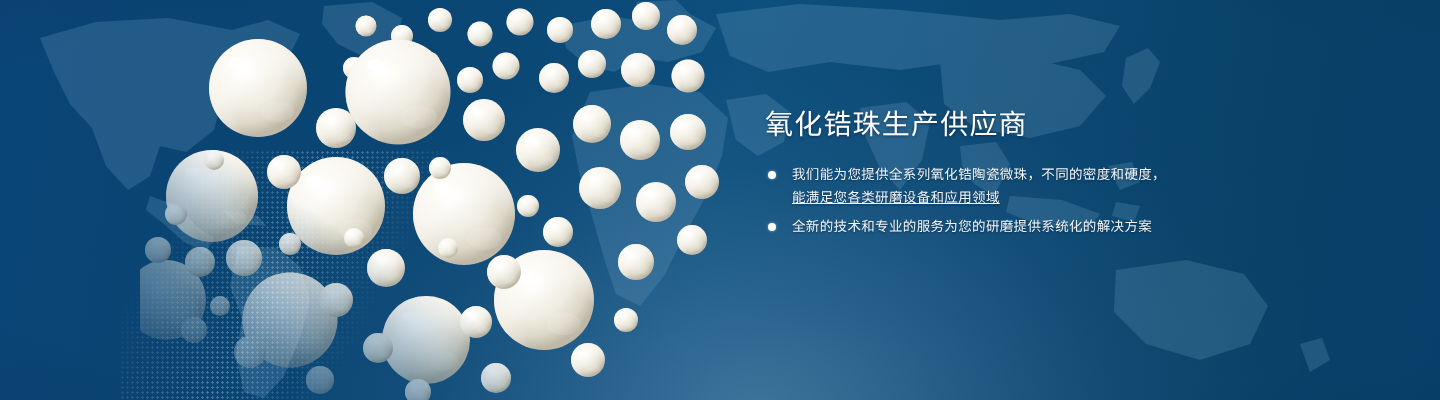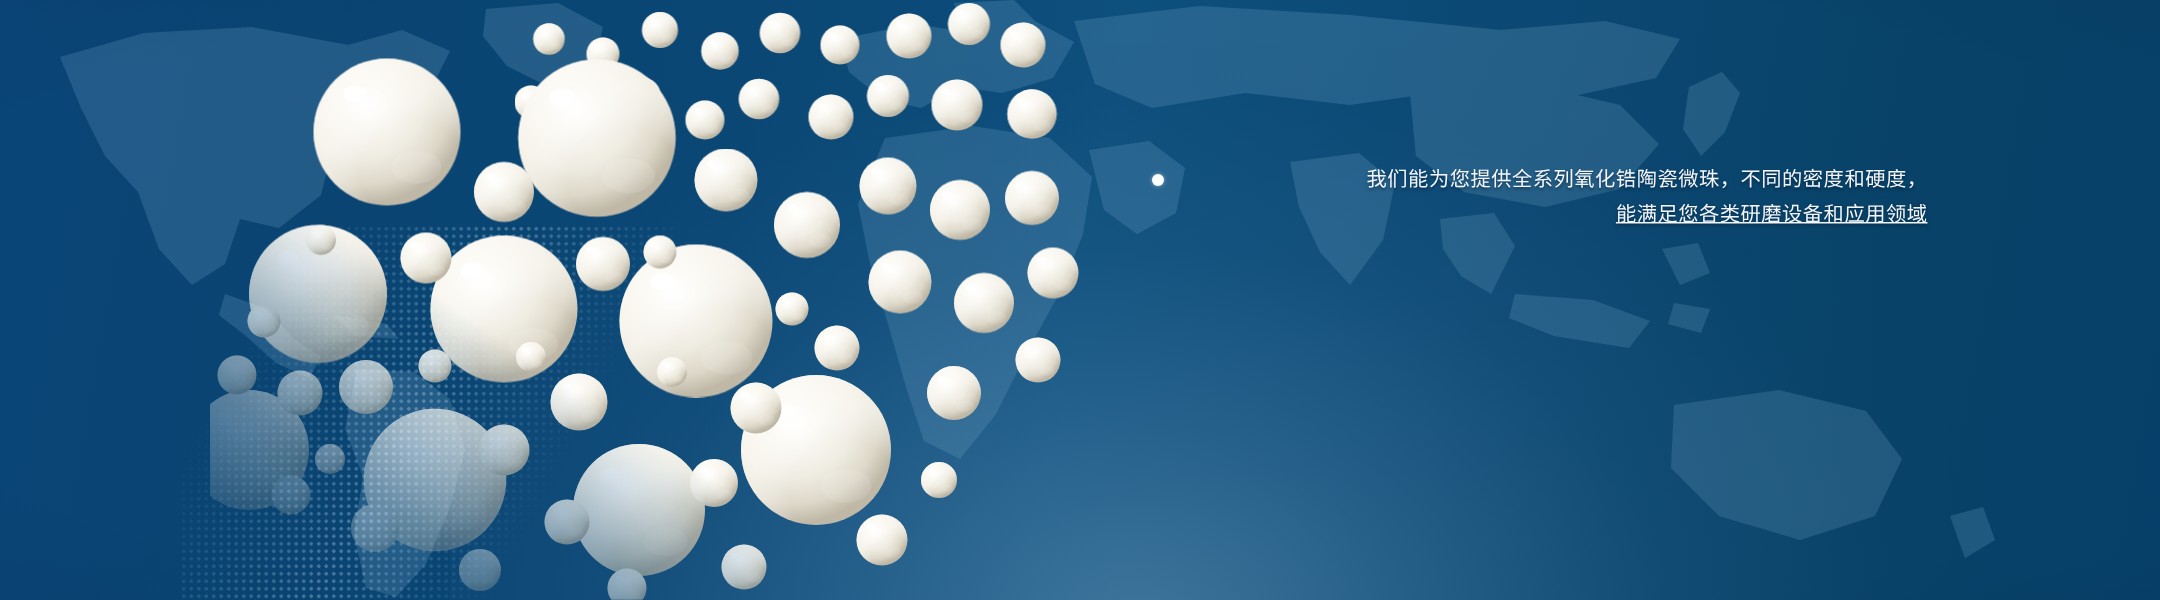--- a/index.html
+++ b/index.html
@@ -111,21 +111,20 @@
     letter-spacing: 1.2px;
     color: #ffffff;
     line-height: 1.18;
     text-shadow: 0 1px 3px rgba(0,20,45,0.55);
   }
 
   .bullets {
     list-style: none;
     margin: 0;
     padding: 0;
-    text-align: right;
   }
 
   .bullet-row {
     position: relative;
     padding-left: 27px;
     margin-bottom: 6px;
     font-size: 13.5px;
     line-height: 23px;
     color: #f2f6fa;
     letter-spacing: 0.35px;
@@ -320,29 +319,36 @@
           <use href="#bead" transform="translate(80,306) scale(0.20)"></use>
           <use href="#bead" transform="translate(308,248) scale(0.20)"></use>
           <use href="#bead" transform="translate(486,320) scale(0.24)"></use>
         </g>
       </g>
     </svg>
   </div>
 
   <div class="copy">
 
+    <h1 class="headline">氧化锆珠生产供应商</h1>
 
     <ul class="bullets">
 
       <li class="bullet-row">
         <span class="bullet-dot"></span>
         <span class="bullet-text">
           <span>我们能为您提供全系列氧化锆陶瓷微珠，不同的密度和硬度，</span>
           <span class="l2">能满足您各类研磨设备和应用领域</span>
         </span>
       </li>
 
+      <li class="bullet-row">
+        <span class="bullet-dot"></span>
+        <span class="bullet-text">
+          <span>全新的技术和专业的服务为您的研磨提供系统化的解决方案</span>
+        </span>
+      </li>
 
 
     </ul>
   </div>
 
 </div>
 
 </body></html>

